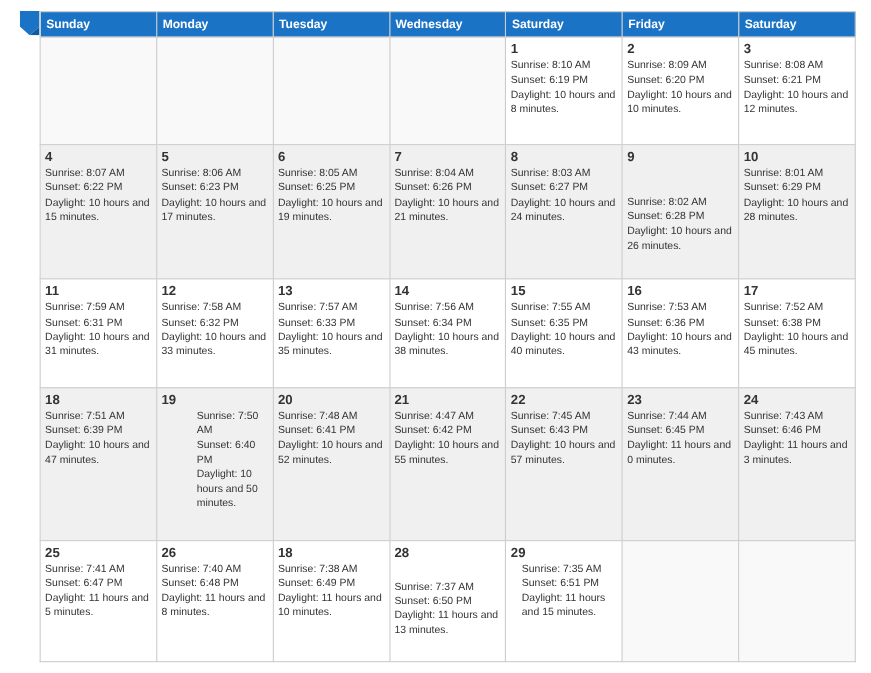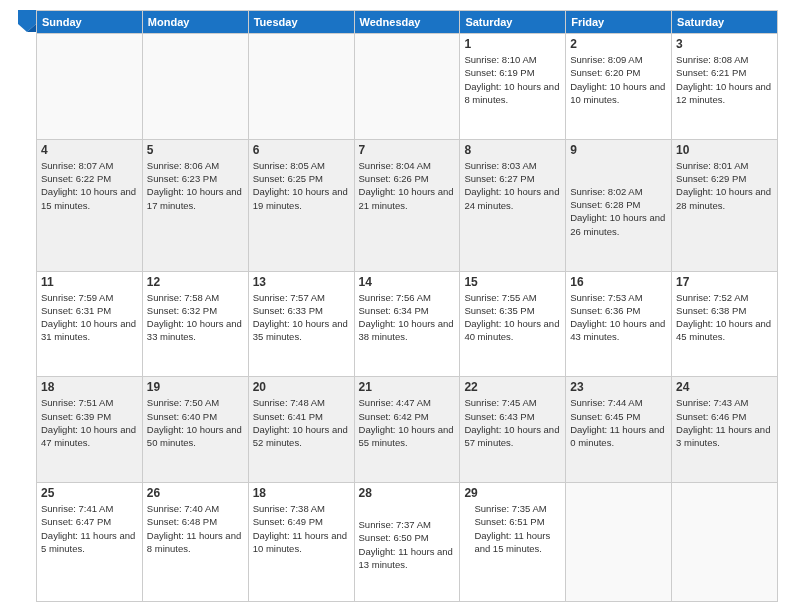--- a/index.html
+++ b/index.html
@@ -250,21 +250,21 @@
         </tr>
         <tr class="row-shaded">
           <td>
             <span class="day-num">18</span>
             <div class="day-info" style="white-space: pre-line;">Sunrise: 7:51 AM
 Sunset: 6:39 PM
 Daylight: 10 hours and 47 minutes.</div>
           </td>
           <td>
             <span class="day-num">19</span>
-            <div class="day-info" style="white-space: pre-line;">Sunrise: 7:50 AM
+            <div class="day-info" style="white-space: pre-line; margin-left: 32px;">Sunrise: 7:50 AM
 Sunset: 6:40 PM
 Daylight: 10 hours and 50 minutes.</div>
           </td>
           <td>
             <span class="day-num">20</span>
             <div class="day-info" style="white-space: pre-line;">Sunrise: 7:48 AM
 Sunset: 6:41 PM
 Daylight: 10 hours and 52 minutes.</div>
           </td>
           <td>

